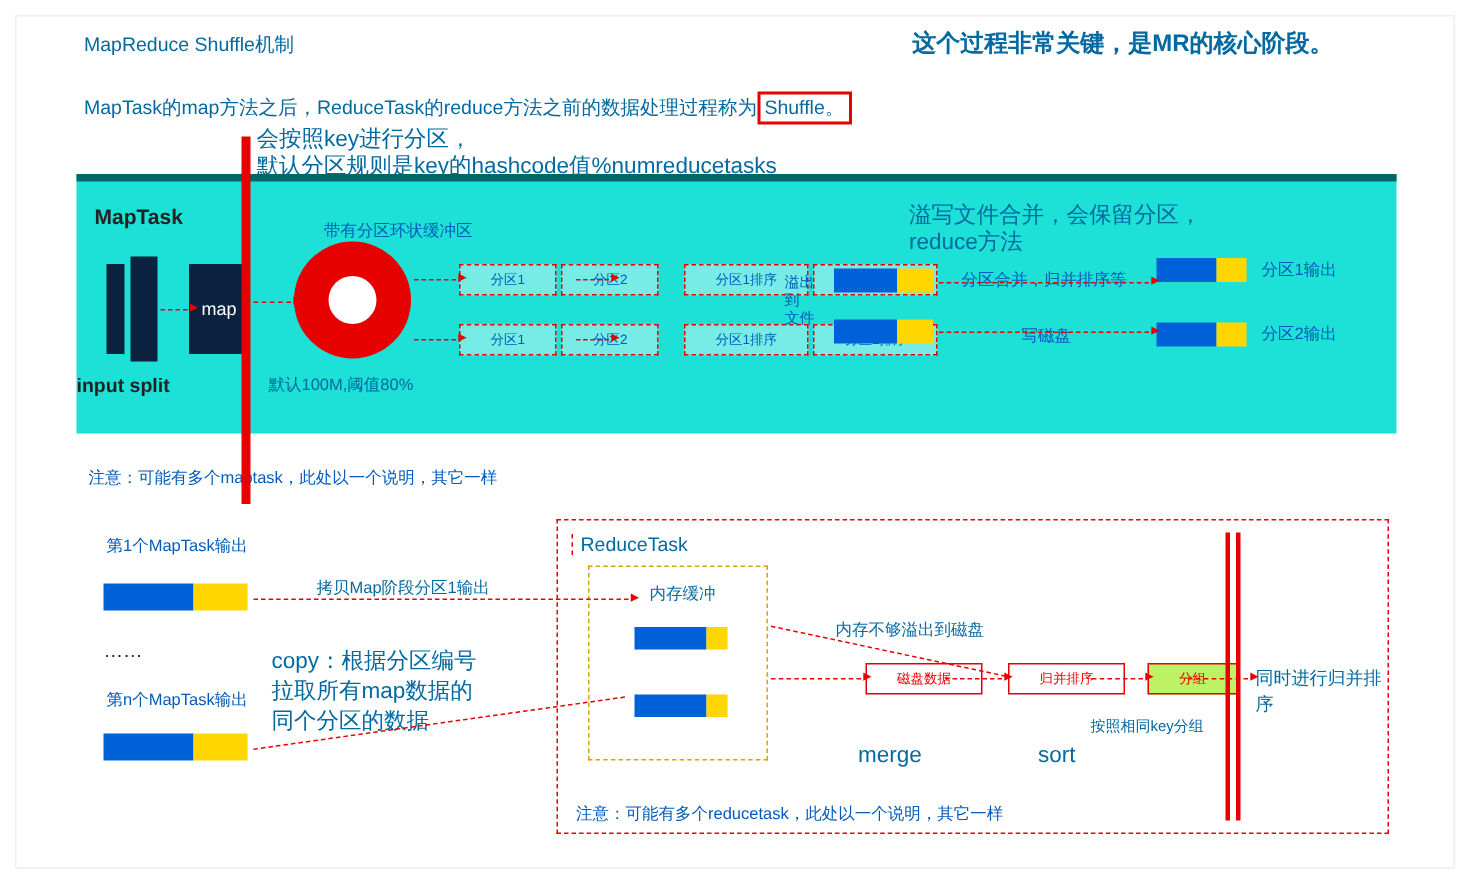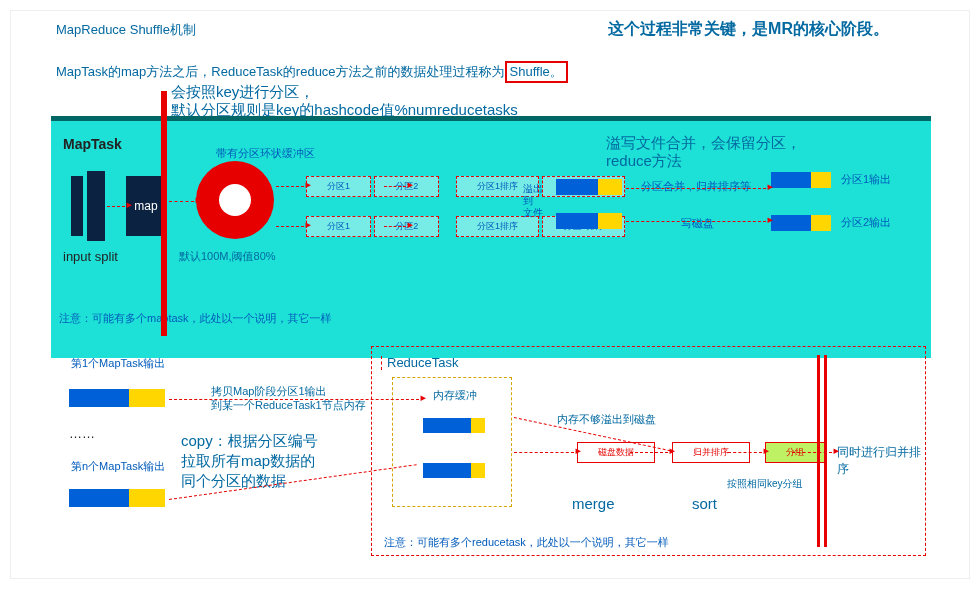--- a/index.html
+++ b/index.html
@@ -3,21 +3,21 @@
 <meta charset="utf-8">
 <style>
 *{margin:0;padding:0;box-sizing:border-box;font-family:"Microsoft YaHei",Arial,sans-serif}
 body{background:#fff;padding:10px;width:980px;font-size:12px}
 .wrap{position:relative;width:960px;height:569px;border:1px solid #eee}
 .txt{position:absolute}
 .red{color:#0369a1}
 .blue{color:#005bbb}
 .black{color:#222}
 .box-red{border:2px solid #e60000;padding:0 3px;display:inline-block}
-.cyan-panel{position:absolute;left:40px;top:105px;width:880px;height:242px;background:#1de0d6;border-top:5px solid #006666}
+.cyan-panel{position:absolute;left:40px;top:105px;width:880px;height:173px;background:#1de0d6;border-top:5px solid #006666}
 .navy{background:#0b2340}
 .red-bar-v{position:absolute;left:150px;top:80px;width:6px;height:245px;background:#e60000}
 .pbox{border:1px dashed #e60000;color:#005bbb;font-size:9px;padding:3px 20px;display:inline-block;background:rgba(255,255,255,.4)}
 .btxt{color:#005bbb;font-size:11px}
 .seg{height:16px;display:inline-block;vertical-align:top}
 .bar-b{background:#0060d8}
 .bar-y{background:#ffd600}
 .arrow-dash{border-top:1px dashed #e60000;position:absolute}
 .arrow-dash::after{content:'▸';position:absolute;right:-7px;top:-9px;color:#e60000;font-size:11px}
 .vdash{border-left:1px dashed #e60000;position:absolute}
@@ -34,21 +34,21 @@
   </div>
 
   <div class="txt red" style="left:160px;top:72px;font-size:15px">会按照key进行分区，</div>
   <div class="txt red" style="left:160px;top:90px;font-size:15px">默认分区规则是key的hashcode值%numreducetasks</div>
 
   <div class="cyan-panel">
     <div class="txt black" style="left:12px;top:15px;font-size:14px;font-weight:600">MapTask</div>
 
     <div class="navy" style="position:absolute;left:20px;top:55px;width:12px;height:60px"></div>
     <div class="navy" style="position:absolute;left:36px;top:50px;width:18px;height:70px"></div>
-    <div class="txt black" style="left:12px;top:128px;font-size:13px;font-weight:400">input split</div>
+    <div class="txt black" style="left:0;top:128px;font-size:13px;font-weight:700">input split</div>
 
     <div class="navy" style="position:absolute;left:75px;top:55px;width:40px;height:60px;color:#fff;text-align:center;line-height:60px;font-size:12px">map</div>
     <div class="arrow-dash" style="left:56px;top:85px;width:18px"></div>
 
     <div class="txt btxt" style="left:165px;top:25px">带有分区环状缓冲区</div>
     <div style="position:absolute;left:145px;top:40px;width:78px;height:78px;border-radius:50%;background:#e60000"></div>
     <div style="position:absolute;left:168px;top:63px;width:32px;height:32px;border-radius:50%;background:#fff"></div>
     <div class="txt red" style="left:128px;top:128px;font-size:11px">默认100M,阈值80%</div>
     <div class="arrow-dash" style="left:118px;top:80px;width:25px"></div>
 
@@ -110,21 +110,20 @@
   <div style="position:absolute;left:58px;top:378px">
     <span class="seg bar-b" style="width:60px;height:18px"></span><span class="seg bar-y" style="width:36px;height:18px"></span>
   </div>
   <div class="txt black" style="left:58px;top:415px;font-size:13px">……</div>
   <div class="txt btxt" style="left:60px;top:448px">第n个MapTask输出</div>
   <div style="position:absolute;left:58px;top:478px">
     <span class="seg bar-b" style="width:60px;height:18px"></span><span class="seg bar-y" style="width:36px;height:18px"></span>
   </div>
 
   <div class="txt red" style="left:200px;top:373px;font-size:11px">拷贝Map阶段分区1输出</div>
-  <div class="txt red" style="left:200px;top:387px;font-size:11px">到某一个ReduceTask1节点内存</div>
   <div class="txt red" style="left:170px;top:420px;font-size:15px;white-space:pre;line-height:20px">copy：根据分区编号
 拉取所有map数据的
 同个分区的数据</div>
 
   <div style="position:absolute;left:360px;top:335px;width:555px;height:210px;border:1px dashed #e60000">
     <div class="txt red" style="left:15px;top:8px;font-size:13px">ReduceTask</div>
 
     <div style="position:absolute;left:20px;top:30px;width:120px;height:130px;border:1px dashed #d6a500">
       <div class="txt red" style="left:40px;top:10px;font-size:11px">内存缓冲</div>
       <div style="position:absolute;left:30px;top:40px"><span class="seg bar-b" style="width:48px;height:15px"></span><span class="seg bar-y" style="width:14px;height:15px"></span></div>

